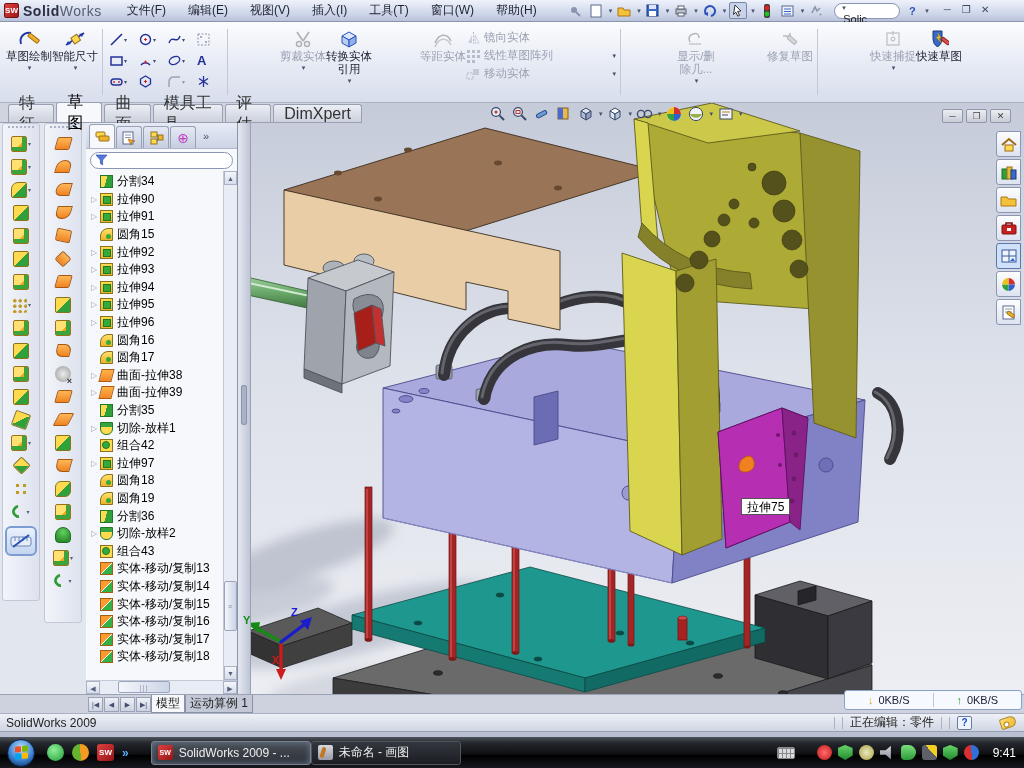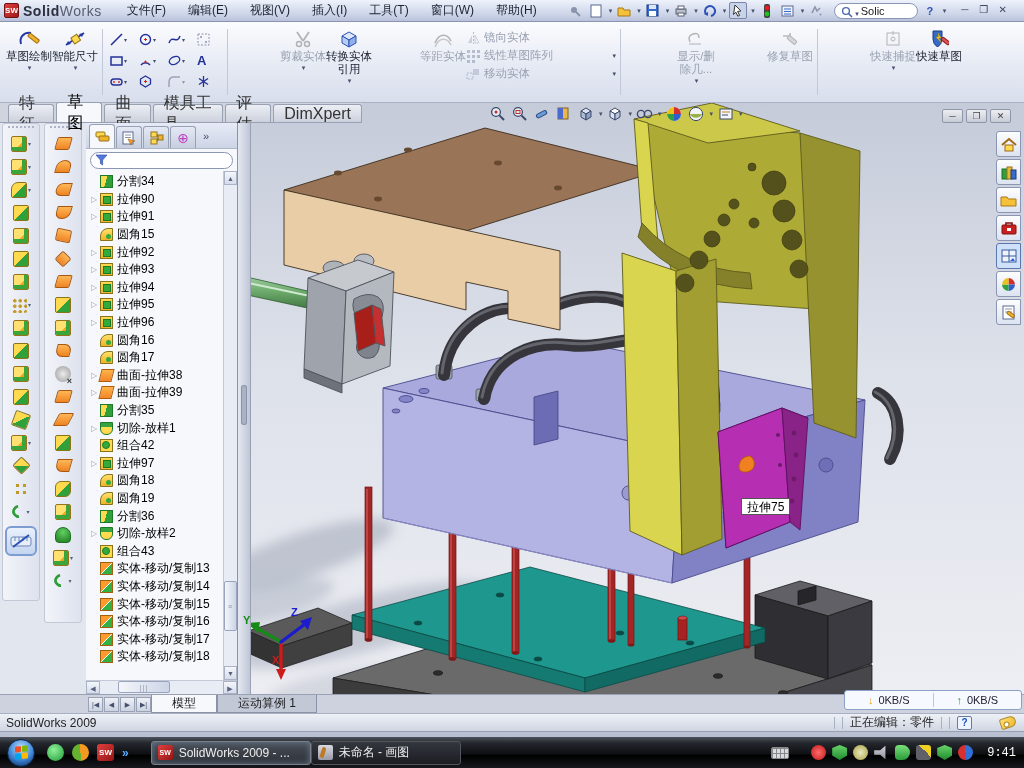--- a/index.html
+++ b/index.html
@@ -16,22 +16,22 @@
     display:flex;align-items:center;justify-content:center;}
   .swname{font-size:14px;letter-spacing:.5px;margin-right:14px;}
   .swname b{font-weight:bold;color:#2a3040;}
   .swname span{font-weight:normal;color:#555e72;}
   .menu{display:flex;height:100%;align-items:center;}
   .menu-item{padding:0 11px;height:100%;display:flex;align-items:center;cursor:default;}
   .tb-icons{display:flex;align-items:center;gap:3px;margin-left:18px;}
   .tb-ic{width:18px;height:17px;display:flex;align-items:center;justify-content:center;border-radius:2px;}
   .tb-ic.pressed{border:1px solid #7a87ab;background:#c8d2e8;}
   .dda{font-size:7px;color:#44506e;margin-left:1px;}
-  .searchpill{display:flex;align-items:flex-end;height:16px;background:#fff;border:1px solid #8a96b4;
-    border-radius:9px;padding:0 6px;margin-left:6px;}
+  .searchpill{display:flex;align-items:flex-start;height:16px;background:#fff;border:1px solid #8a96b4;
+    border-radius:9px;padding:0 6px;margin-left:6px;flex-direction:column;}
   .searchpill input{border:none;outline:none;width:52px;font-size:11px;color:#222;background:transparent;
     font-family:"Liberation Sans",sans-serif;}
   .winctl{display:flex;gap:4px;margin:0 5px 0 8px;color:#3c4threadolor;}
   .winctl .wbtn{width:15px;height:13px;font-size:10px;line-height:11px;text-align:center;color:#3e4965;}
 
   
   .cmdbar{position:absolute;left:0;top:22px;width:1024px;height:81px;
     background:linear-gradient(#fbfcfe,#e6eaf4 55%,#d8deec);border-bottom:1px solid #aab2c6;overflow:hidden;}
   .watermark{position:absolute;right:10px;top:-8px;font-family:"DejaVu Serif",serif;font-style:italic;
     font-size:78px;color:#cdd2e0;pointer-events:none;}
@@ -148,21 +148,21 @@
   .arr-dn{color:#e8a020;font-weight:bold;}
   .arr-up{color:#2ea030;font-weight:bold;}
   .triad-lbl{position:absolute;font-size:11px;font-weight:bold;z-index:5;}
 
   
   .modelrow{position:absolute;left:0;top:694px;width:1024px;height:19px;background:#cdd2de;
     border-top:1px solid #9aa1b4;display:flex;align-items:flex-start;font-size:12px;}
   .navgrp{display:flex;gap:1px;margin-left:88px;padding-top:2px;}
   .navbtn{width:15px;height:15px;background:linear-gradient(#eef0f5,#ccd2e0);border:1px solid #9aa2b6;
     font-size:7px;line-height:13px;text-align:center;color:#44506e;}
-  .mtab{height:18px;padding:0 20px;display:flex;align-items:center;border:1px solid #8a92a8;border-top:none;
+  .mtab{height:18px;padding:0 4px;display:flex;align-items:center;border:1px solid #8a92a8;border-top:none;
     background:#c2c8d6;color:#222;}
   .mtab.active{background:#f7f8fb;}
 
   
   .statusbar{position:absolute;left:0;top:713px;width:1024px;height:18px;
     background:linear-gradient(#eef1f7,#cfd5e2);border-top:1px solid #a8b0c2;
     display:flex;align-items:center;font-size:12px;color:#222;}
   .statusbar .left{margin-left:6px;}
   .statusbar .right{margin-left:auto;display:flex;align-items:center;gap:7px;margin-right:8px;}
   .ssep{width:1px;height:12px;background:#a8b0c2;}
@@ -197,21 +197,21 @@
   .tbic{width:15px;height:15px;border-radius:2px;flex:none;}
   .tbic.sw{background:linear-gradient(135deg,#e04040,#951515);color:#fff;font-size:7px;font-weight:bold;
     display:flex;align-items:center;justify-content:center;}
   .tbic.paint{background:linear-gradient(#d8d8e0,#9a9aa8);position:relative;}
   .tbic.paint::after{content:"";position:absolute;left:3px;top:2px;width:4px;height:11px;background:#c07820;border-radius:2px;transform:rotate(18deg);}
   .tray{margin-left:auto;display:flex;align-items:center;gap:6px;margin-right:8px;}
   .kbic{width:18px;height:12px;background:#d8dce2;border:1px solid #888;border-radius:2px;
     background-image:linear-gradient(90deg,#888 1px,transparent 1px),linear-gradient(#888 1px,transparent 1px);
     background-size:4px 5px;margin-right:16px;}
   .tric{width:15px;height:15px;border-radius:3px;}
-  .clock{color:#fff;font-size:12px;margin-left:8px;font-family:Liberation Mono, monospace;}
+  .clock{color:#fff;font-size:12px;margin-left:8px;}
 </style>
 </head>
 <body>
 
 <div class="screen">
 
   <div class="titlebar">
     <div class="swcube">SW</div>
     <div class="swname"><b>Solid</b><span>Works</span></div>
     <div class="menu">

